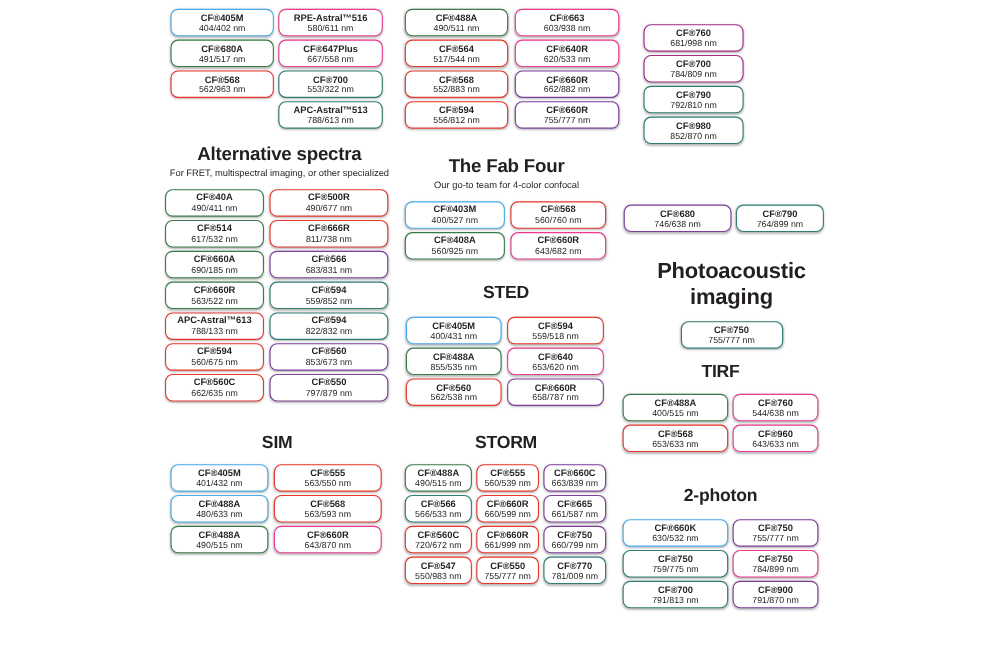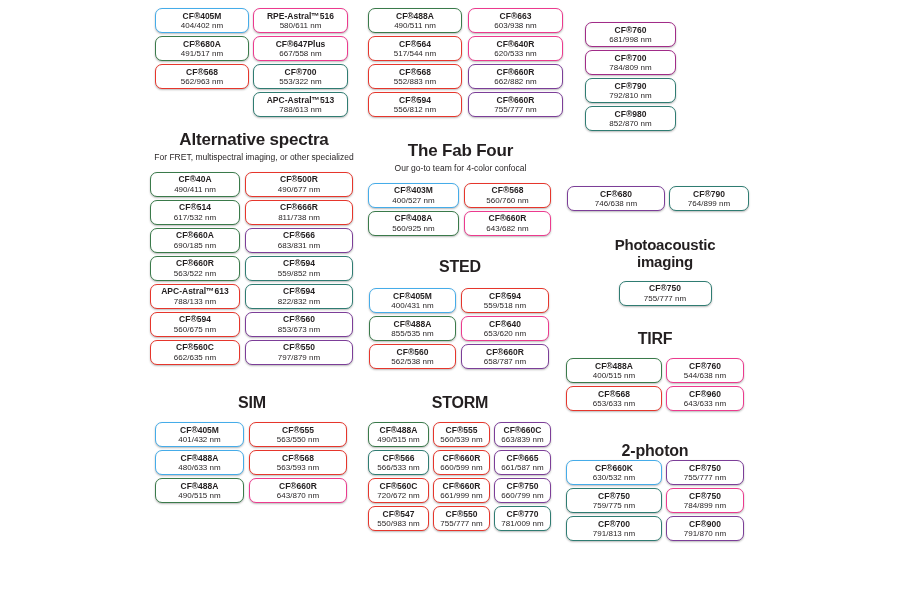--- a/index.html
+++ b/index.html
@@ -1,20 +1,20 @@
 <!DOCTYPE html>
 <html><head>
 <meta charset="utf-8">
 <style>
   html,body{margin:0;padding:0;background:#ffffff;}
   body{width:900px;height:594px;position:relative;font-family:"Liberation Sans",sans-serif;color:#231f20;overflow:hidden;}
   .col,.section{position:absolute;}
   .sec-title{font-weight:bold;text-align:center;font-size:16px;line-height:1.15;letter-spacing:-0.2px;}
   .sec-title.big{font-size:17px;}
-  .sec-title.two-line{font-size:15px;}
+  .sec-title.two-line{font-size:20px;}
   .sec-sub{text-align:center;font-size:8.5px;margin-top:2px;color:#231f20;}
   .grid{display:grid;gap:3px 5px;margin-top:10px;grid-auto-rows:25px;}
   .col{display:grid;gap:3px;grid-auto-rows:25px;}
   .dye{background:#fff;border:1.8px solid #999;border-radius:7px;box-sizing:border-box;
        display:flex;flex-direction:column;align-items:center;justify-content:center;
        box-shadow:0 1px 2px rgba(0,0,0,0.28);padding:1px 2px;overflow:hidden;}
   .dye .nm{font-weight:bold;font-size:8.5px;line-height:1.2;white-space:nowrap;}
   .dye .rg{font-size:8px;line-height:1.15;white-space:nowrap;}
 </style>
 </head>
@@ -348,21 +348,21 @@
       </div>
       <div class="dye" style="border-color: rgb(236, 58, 142);">
         <span class="nm">CF®960</span>
         <span class="rg">643/633 nm</span>
       </div>
     </div>
 </div>
 
 <div class="section" style="left:566px;top:442px;width:178px;">
   <div class="sec-title">2-photon</div>
-  <div class="grid" style="grid-template-columns:96px 78px;gap:3px 4px;margin-top:0;">
+  <div class="grid" style="grid-template-columns:96px 78px;gap:3px 4px;margin-top:12px;">
       <div class="dye" style="border-color: rgb(69, 172, 233);">
         <span class="nm">CF®660K</span>
         <span class="rg">630/532 nm</span>
       </div>
       <div class="dye" style="border-color: rgb(124, 62, 152);">
         <span class="nm">CF®750</span>
         <span class="rg">755/777 nm</span>
       </div>
       <div class="dye" style="border-color: rgb(47, 124, 114);">
         <span class="nm">CF®750</span>

